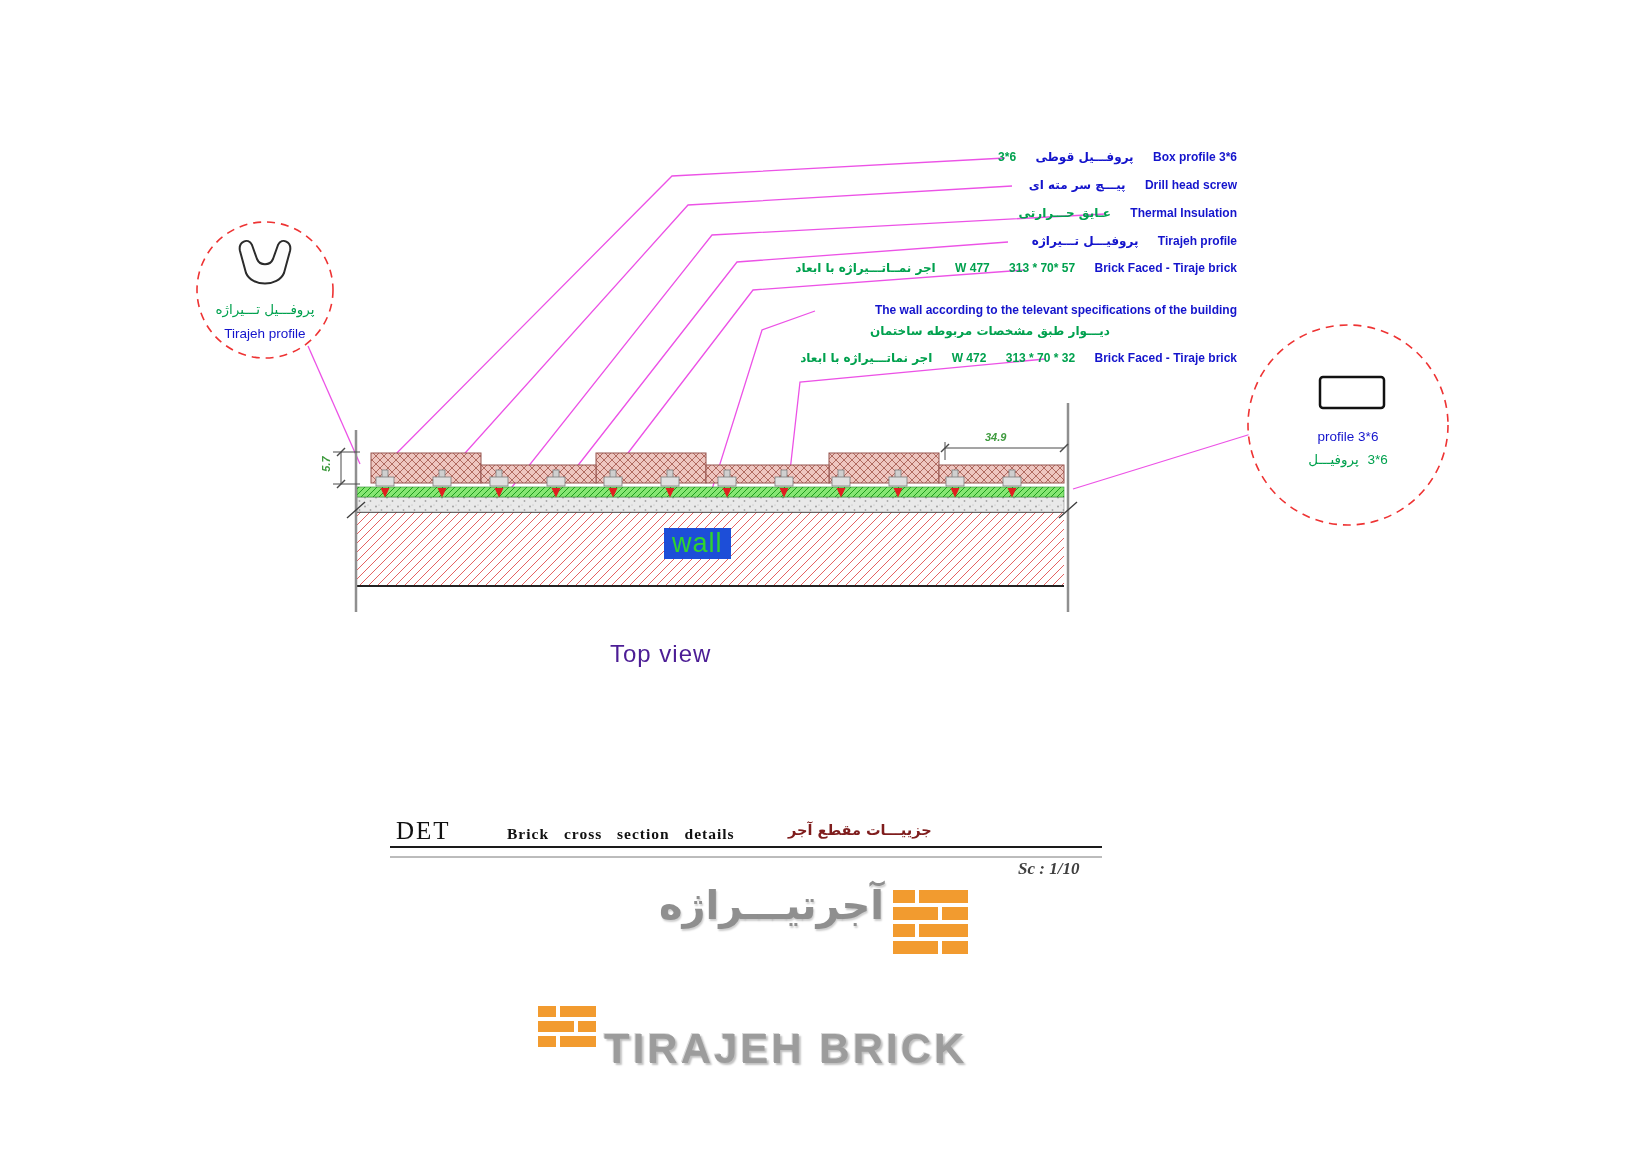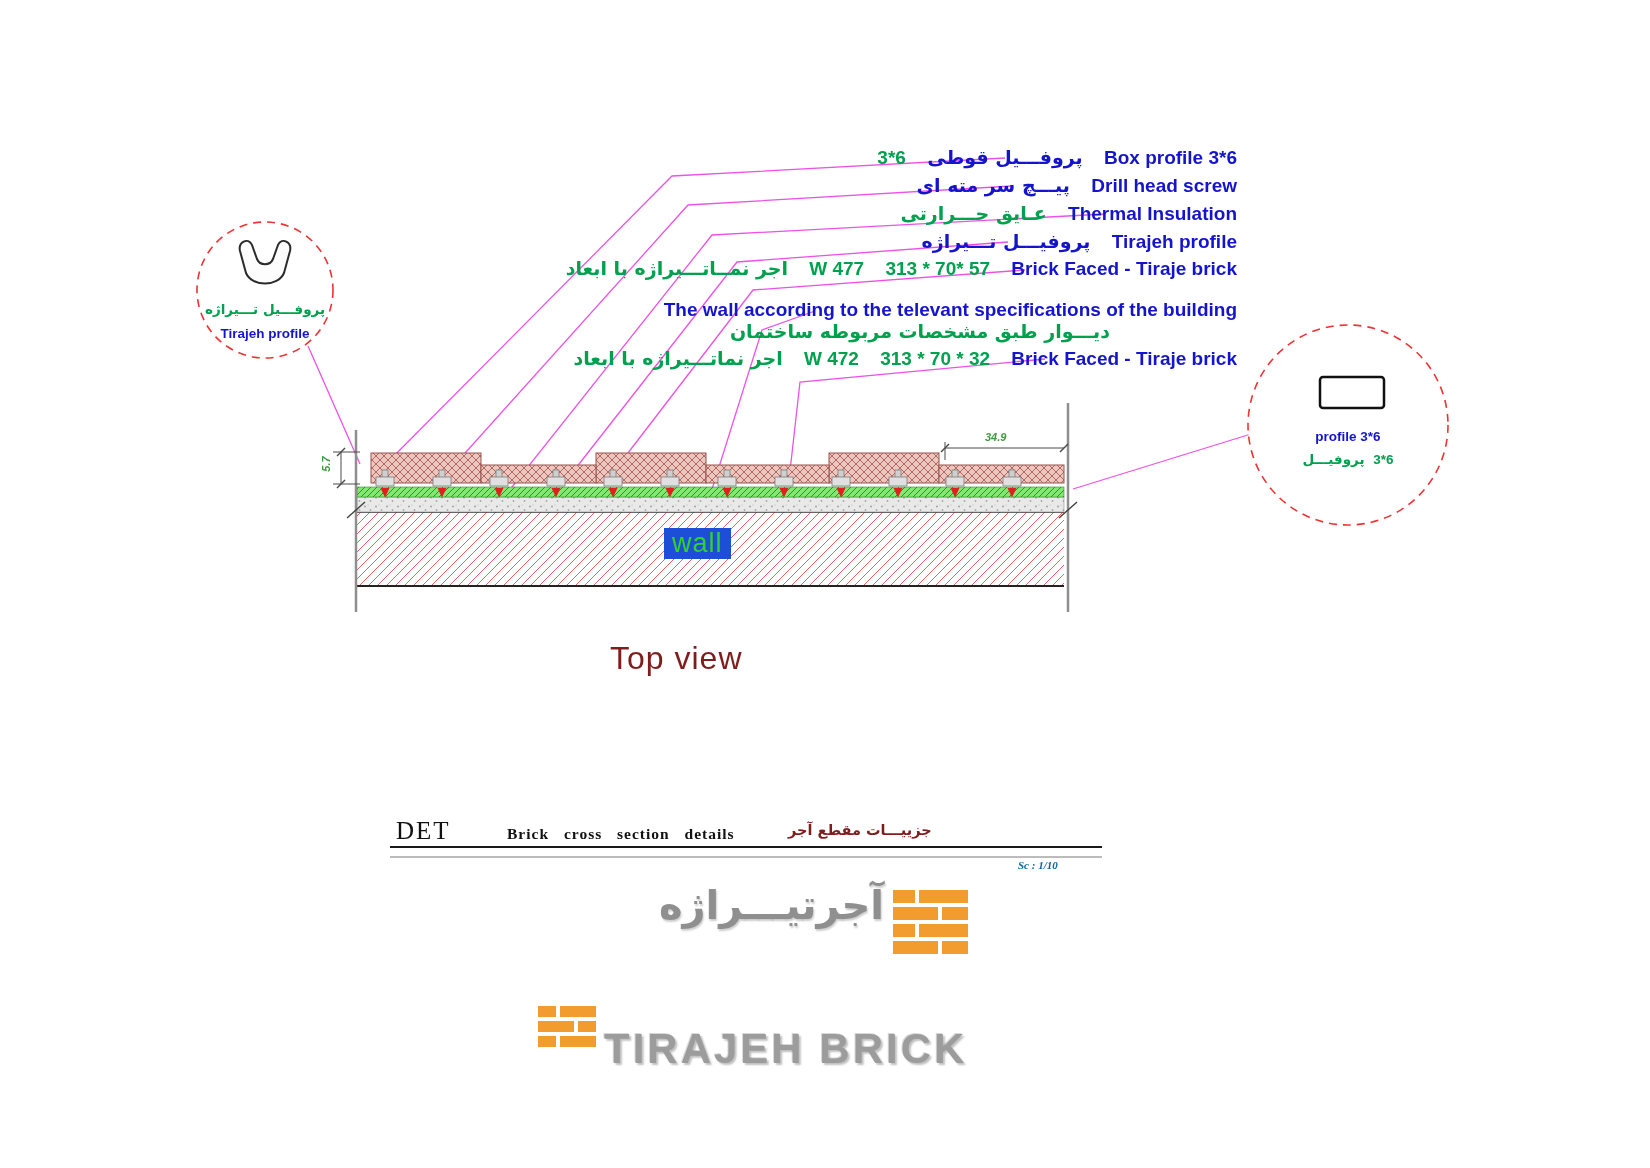--- a/index.html
+++ b/index.html
@@ -2,40 +2,40 @@
 <html><head>
 <meta charset="utf-8">
 <style>
   * { margin:0; padding:0; box-sizing:border-box; }
   html,body { background:#fff; }
   body { width:1650px; height:1168px; font-family:"Liberation Sans", sans-serif; }
   .page { position:relative; width:1650px; height:1168px; background:#ffffff; overflow:hidden; }
   .layer { position:absolute; left:0; top:0; width:1650px; height:1168px; }
 
   
-  .callout { position:absolute; right:413px; white-space:nowrap; font-weight:bold; font-size:19px; line-height:20px; }
+  .callout { position:absolute; right:413px; white-space:nowrap; font-weight:bold; font-size:12px; line-height:20px; }
   .callout span { display:inline-block; vertical-align:baseline; }
   .callout span + span { margin-left:16px; }
   .blue { color:#1414cc; }
   .grn  { color:#00a14e; }
   .fa   { font-family:"DejaVu Sans", sans-serif; direction:rtl; unicode-bidi:isolate; }
 
   
-  .detail-text { position:absolute; text-align:center; font-weight:bold; font-size:13.5px; line-height:18px; white-space:nowrap; }
+  .detail-text { position:absolute; text-align:center; font-weight:normal; font-size:13.5px; line-height:18px; white-space:nowrap; }
 
   
   .dim-text { position:absolute; font-size:11px; font-style:italic; color:#3f9b3f; font-weight:bold; }
   .wall-label { position:absolute; left:664px; top:528px; font-size:27px; color:#2fd32f; background:#1d4ed8; padding:0 8px; letter-spacing:1px; }
-  .view-label { position:absolute; left:610px; top:640px; font-size:32px; color:#7f1d1d; letter-spacing:1px; }
+  .view-label { position:absolute; left:610px; top:640px; font-size:24px; color:#4c1d95; letter-spacing:1px; }
 
   
   .tb-code { position:absolute; left:396px; top:817px; font-family:"Liberation Serif", serif; font-size:25px; letter-spacing:2px; color:#111; }
   .tb-title-en { position:absolute; left:507px; top:825px; font-family:"Liberation Serif", serif; font-weight:bold; font-size:15.5px; letter-spacing:1px; word-spacing:10px; color:#111; }
   .tb-title-fa { position:absolute; left:788px; top:822px; font-family:"DejaVu Sans", sans-serif; font-weight:bold; font-size:14.5px; color:#7f1d1d; direction:rtl; }
-  .tb-scale { position:absolute; left:1018px; top:859px; font-family:"Liberation Serif", serif; font-style:italic; font-weight:bold; font-size:11px; color:#0369a1; }
+  .tb-scale { position:absolute; left:1018px; top:859px; font-family:"Liberation Serif", serif; font-style:italic; font-weight:bold; font-size:17px; color:#404040; }
 
   
   .logo-fa { position:absolute; right:766px; top:882px; font-family:"DejaVu Sans", sans-serif; font-weight:bold; font-size:40px; color:#8f8f8f; direction:rtl; text-shadow:1px 2px 2px rgba(0,0,0,0.2); }
   .logo-en { position:absolute; left:604px; top:998px; font-size:42px; font-weight:bold; letter-spacing:3px; color:#9c9c9c; text-shadow:2px 2px 2px rgba(0,0,0,0.25), -1px -1px 0 #d8d8d8;margin-top:27px; }
 </style>
 </head>
 <body>
 
 <div class="page">
 

